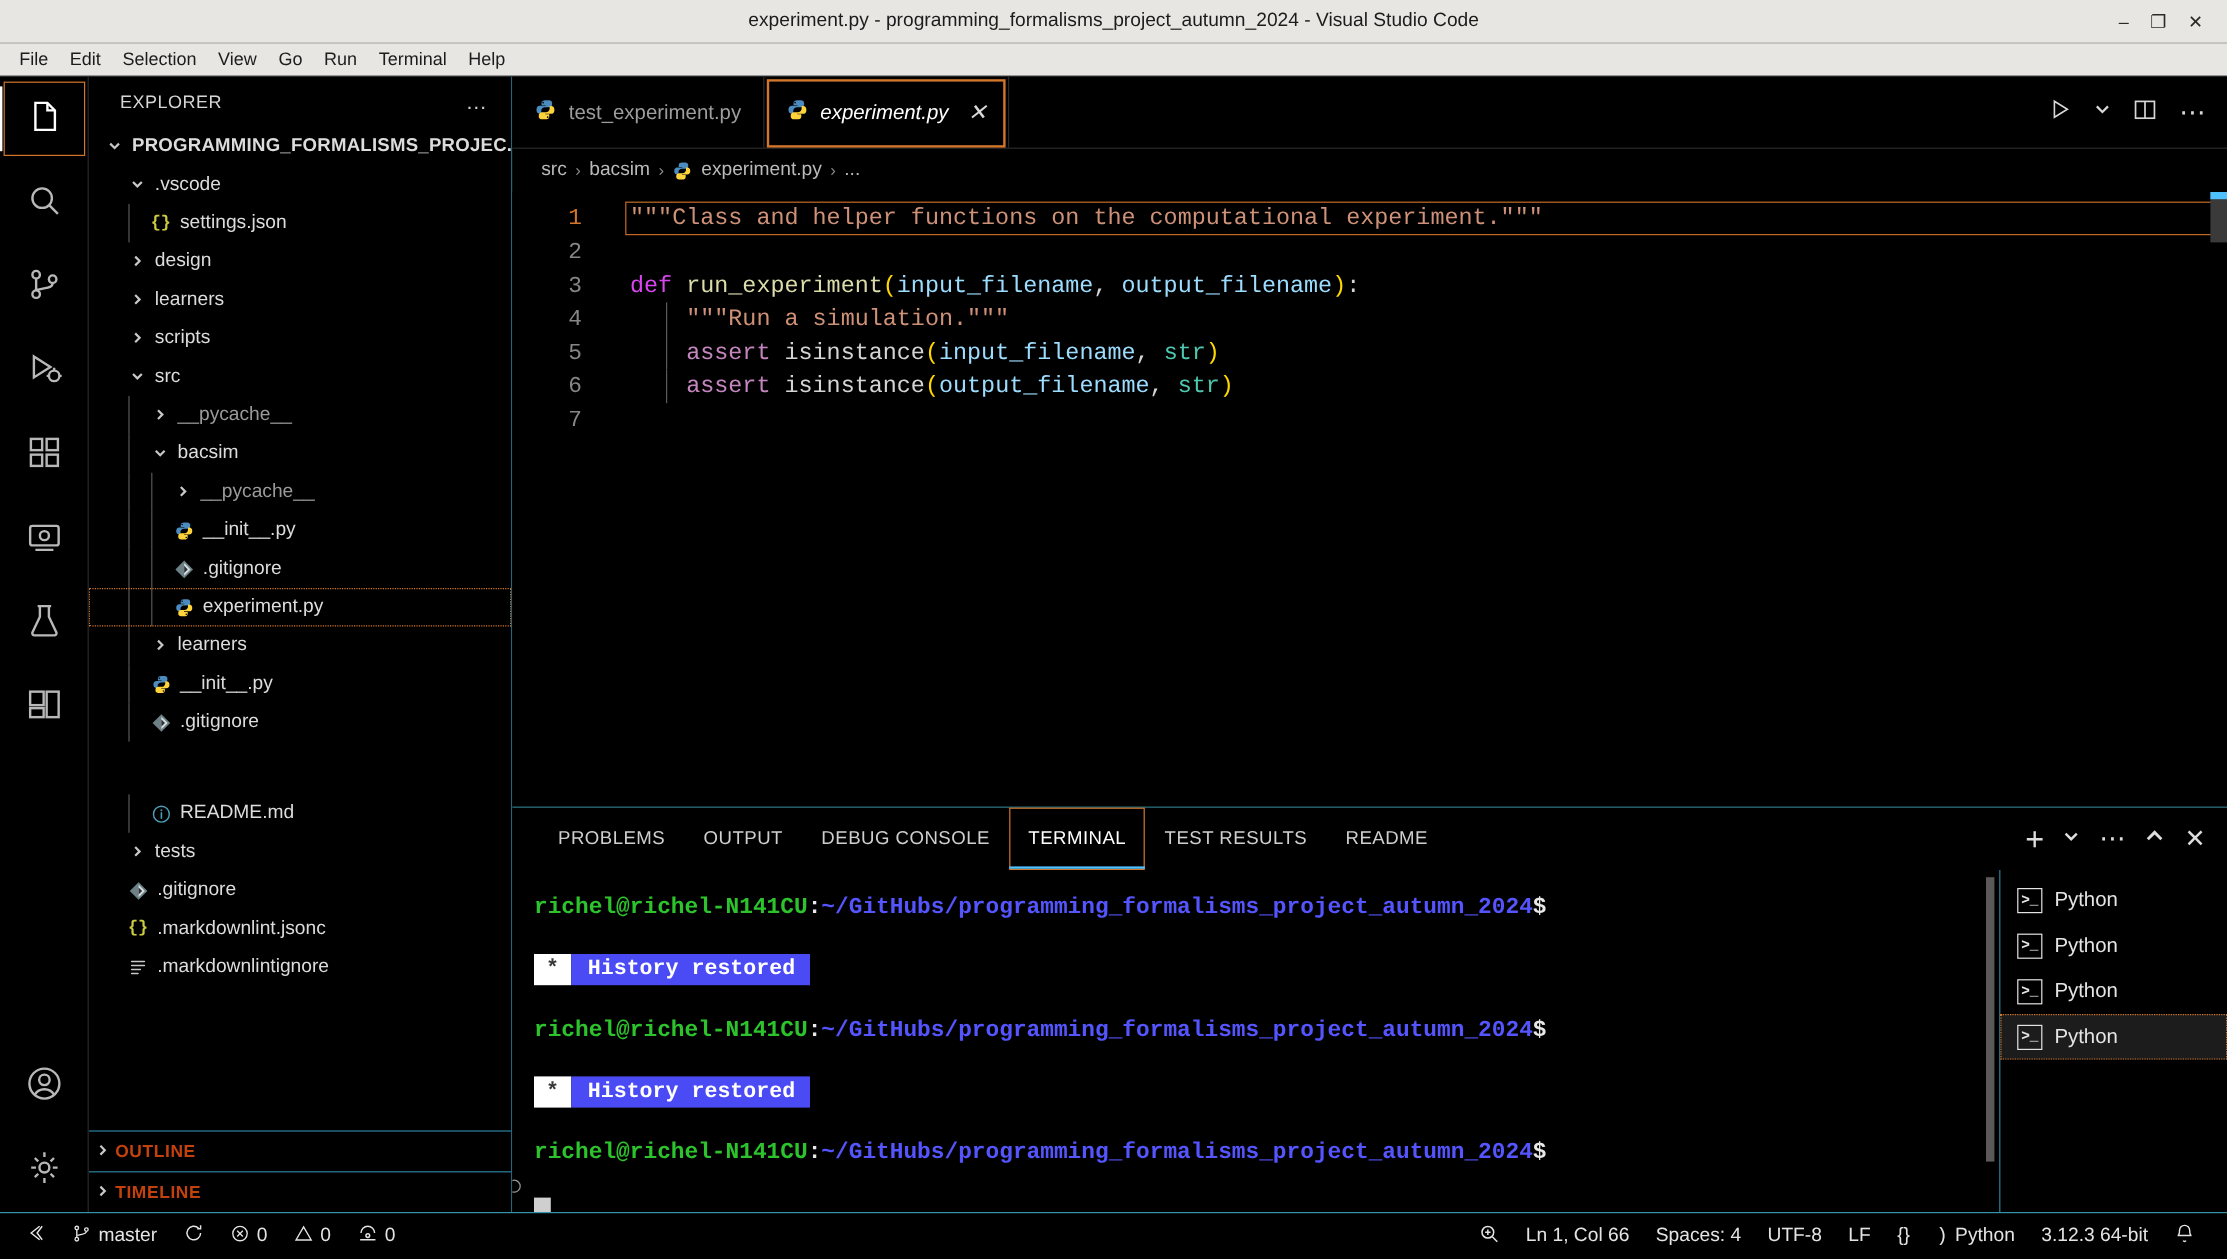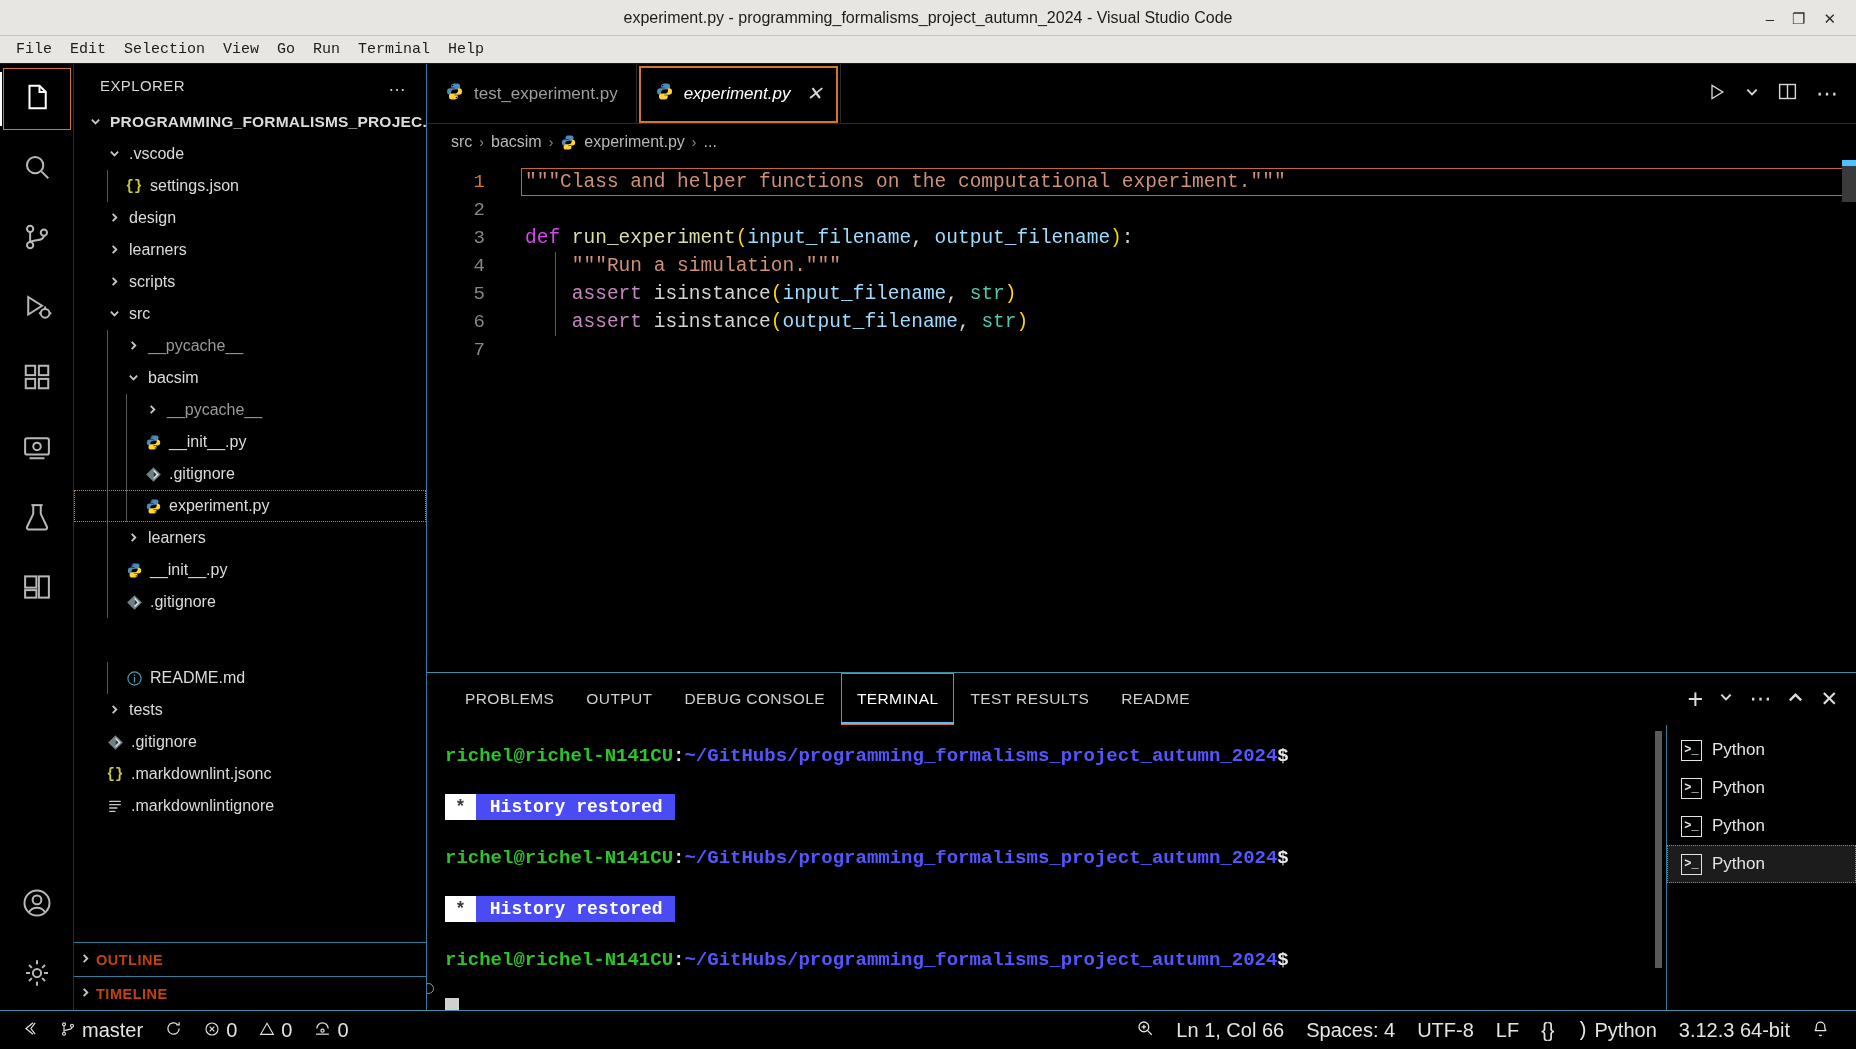--- a/index.html
+++ b/index.html
@@ -29,21 +29,20 @@
   .win-controls span { font-size: 15px; color: #2b2b2b; line-height: 1; cursor: default; }
 
   
   .menubar {
     height: 28px; min-height: 28px;
     background: #e8e6e3; color: #1c1c1c;
     display: flex; align-items: center;
     padding-left: 8px; gap: 2px;
     font-size: 15px;
     border-bottom: 1px solid #1a1a1a;
-    font-family: Liberation Mono, monospace;
   }
   .menubar .mi { padding: 3px 8px; border-radius: 2px; white-space: nowrap; }
 
   
   .mainrow { flex: 1; display: flex; min-height: 0; }
 
   
   .activitybar {
     width: 74px; min-width: 74px;
     background: #000;
@@ -234,21 +233,21 @@
     display: flex; align-items: center; justify-content: center;
     font-family: "Liberation Mono", monospace; font-size: 12px; font-weight: bold; color: #e4e4e4;
     flex: 0 0 21px;
   }
 
   
   .statusbar {
     height: 39px; min-height: 39px; background: #000;
     border-top: 1px solid #3794a8;
     display: flex; align-items: center;
-    color: #e4e4e4; font-size: 20px; gap: 24px;
+    color: #e4e4e4; font-size: 16px; gap: 24px;
   }
   .sb-left { display: flex; align-items: center; gap: 0; padding-left: 10px; }
   .sb-right { margin-left: auto; display: flex; align-items: center; padding-right: 16px; }
   .sb-item { display: flex; align-items: center; gap: 6px; padding: 0 11px; height: 39px; white-space: nowrap; }
   .sb-item svg { stroke: #e4e4e4; fill: none; stroke-width: 1.7; }
 </style>
 </head>
 <body>
 
 <div class="titlebar">

